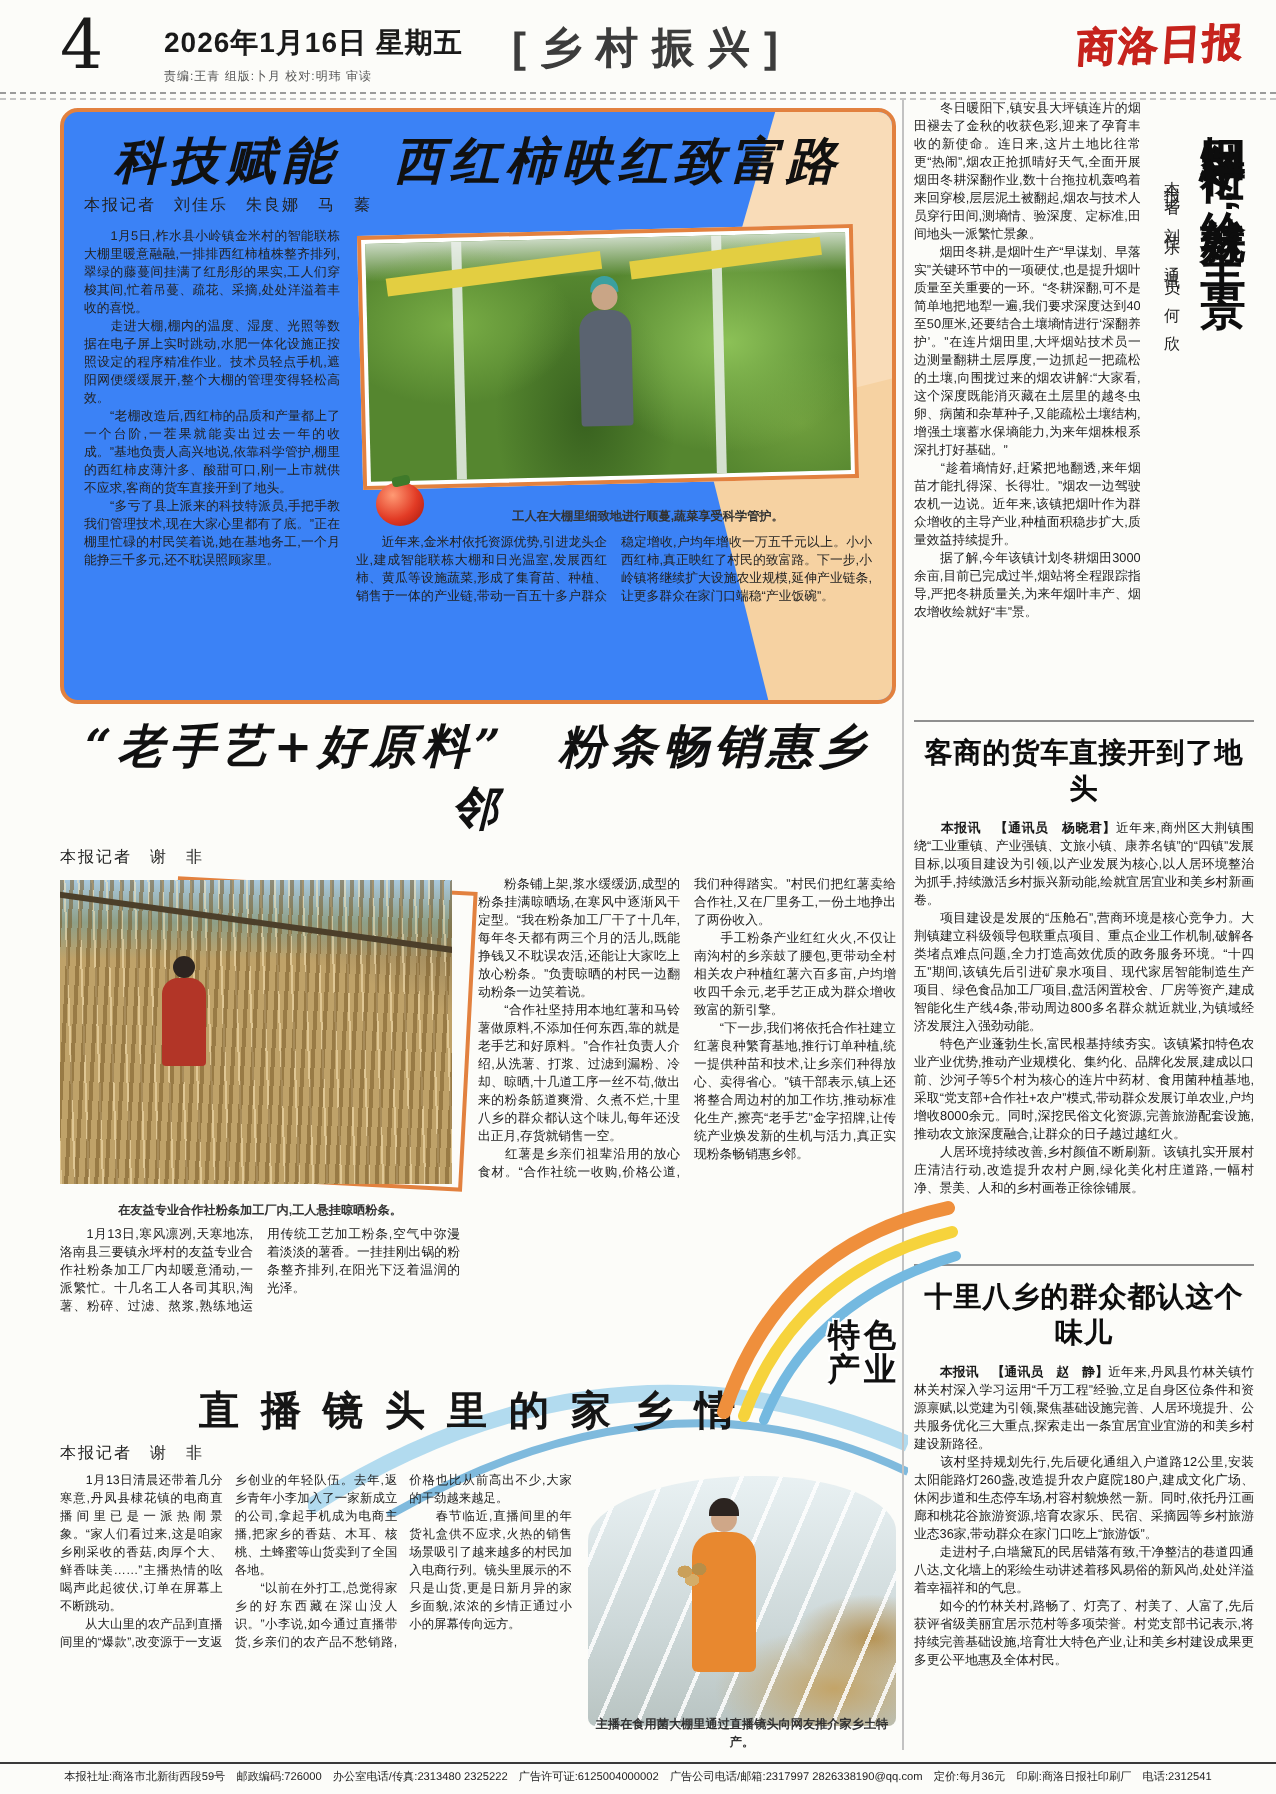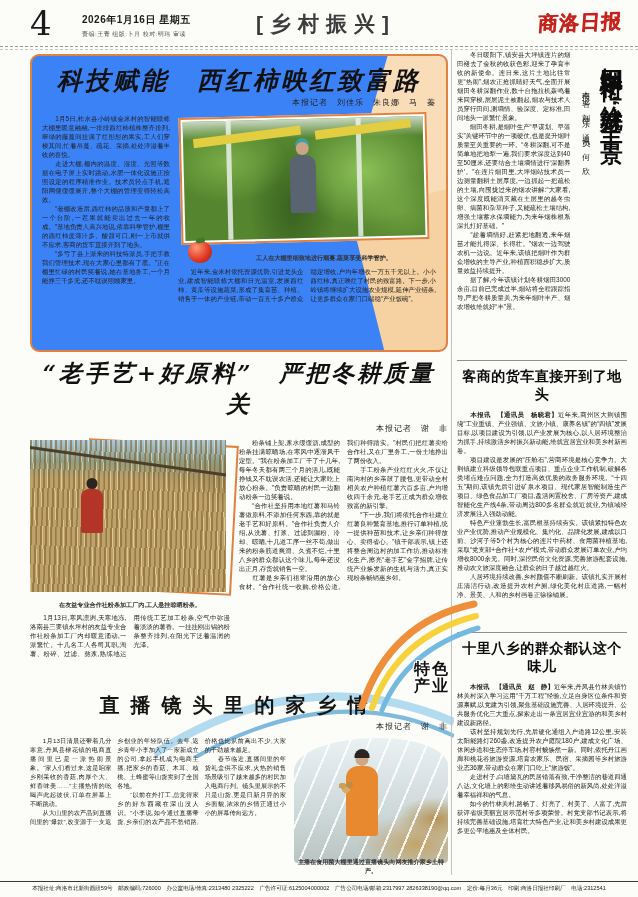--- a/index.html
+++ b/index.html
@@ -7,35 +7,35 @@
   body {
     font-family:"Liberation Sans","DejaVu Sans",sans-serif;
     background:#fcfcf9; color:#1a1a1a; position:relative; overflow:hidden;
   }
   .page { position:absolute; inset:0; }
 
   
   .header { position:absolute; top:6px; left:30px; right:12px; height:38px; }
   .pagenum { position:absolute; left:0; top:0; font-family:"DejaVu Serif",serif; font-size:34px; line-height:34px; }
   .dateblock { position:absolute; left:52px; top:7px; }
-  .date { font-size:10px; font-weight:bold; letter-spacing:.5px; }
+  .date { font-size:14px; font-weight:bold; letter-spacing:.5px; }
   .credits { font-size:6px; color:#555; margin-top:3px; letter-spacing:.5px; }
   .section-title { position:absolute; left:0; right:4px; top:4px; text-align:center;
     font-size:21px; letter-spacing:7px; color:#3c3c3c; font-weight:600;
     font-family:"Liberation Sans",sans-serif; }
   .masthead { position:absolute; right:4px; top:3px; color:#c6231d; font-size:20px; font-weight:900;
     font-family:"DejaVu Serif",serif; transform:rotate(-2deg) skewX(-6deg); letter-spacing:1px;
     text-shadow:.4px .4px 0 #c6231d; }
   .header-rule1 { position:absolute; top:46px; left:0; right:0; border-top:1.5px dashed #9a9a9a; }
   .header-rule2 { position:absolute; top:49px; left:0; right:0; border-top:1px dashed #c4c4c4; }
 
   
   .body-text { font-size:6.4px; line-height:9px; text-align:justify; white-space:pre-line;
     overflow:hidden; color:#222; }
-  .byline { text-align:right; font-size:8px; color:#222; letter-spacing:1px; }
+  .byline { text-align:left; font-size:8px; color:#222; letter-spacing:1px; }
   .caption { font-size:6.1px; color:#333; text-align:center; font-weight:bold; }
   .cols2 { column-count:2; column-gap:7px; height:100%; }
   .cols3 { column-count:3; column-gap:6px; height:100%; }
 
   
   .box-tomato { position:absolute; left:30px; top:54px; width:418px; height:298px;
     border:2px solid #e2813f; border-radius:9px; background:#3b82f6; overflow:hidden; }
   .fold1 { position:absolute; right:-34px; top:-16px; width:110px; height:170px;
     background:#f9dcb8; transform:rotate(16deg); }
   .fold2 { position:absolute; right:-44px; bottom:-26px; width:120px; height:180px;
@@ -200,21 +200,21 @@
             <div class="tomato-fruit"></div>
             <div class="caption">工人在大棚里细致地进行顺蔓,蔬菜享受科学管护。</div>
           </div>
           <div class="t-below body-text cols2">　　近年来,金米村依托资源优势,引进龙头企业,建成智能联栋大棚和日光温室,发展西红柿、黄瓜等设施蔬菜,形成了集育苗、种植、销售于一体的产业链,带动一百五十多户群众稳定增收,户均年增收一万五千元以上。小小西红柿,真正映红了村民的致富路。下一步,小岭镇将继续扩大设施农业规模,延伸产业链条,让更多群众在家门口端稳“产业饭碗”。</div>
         </div>
       </div>
     </div>
   </div>
 
   <div class="section-noodles">
-    <h2 class="h-callig" style="font-size:23px">“老手艺+好原料”　严把冬耕质量关</h2>
+    <h2 class="h-callig" style="font-size:23px">“老手艺+好原料”　粉条畅销惠乡邻</h2>
     <div class="byline">本报记者　谢　非</div>
     <div class="noodles-body">
       <div class="n-left">
         <div class="n-photo-wrap">
           <div class="n-backframe"></div>
           <div class="n-photo">
             <div class="n-rack"></div>
             <div class="n-person"></div>
           </div>
         </div>

